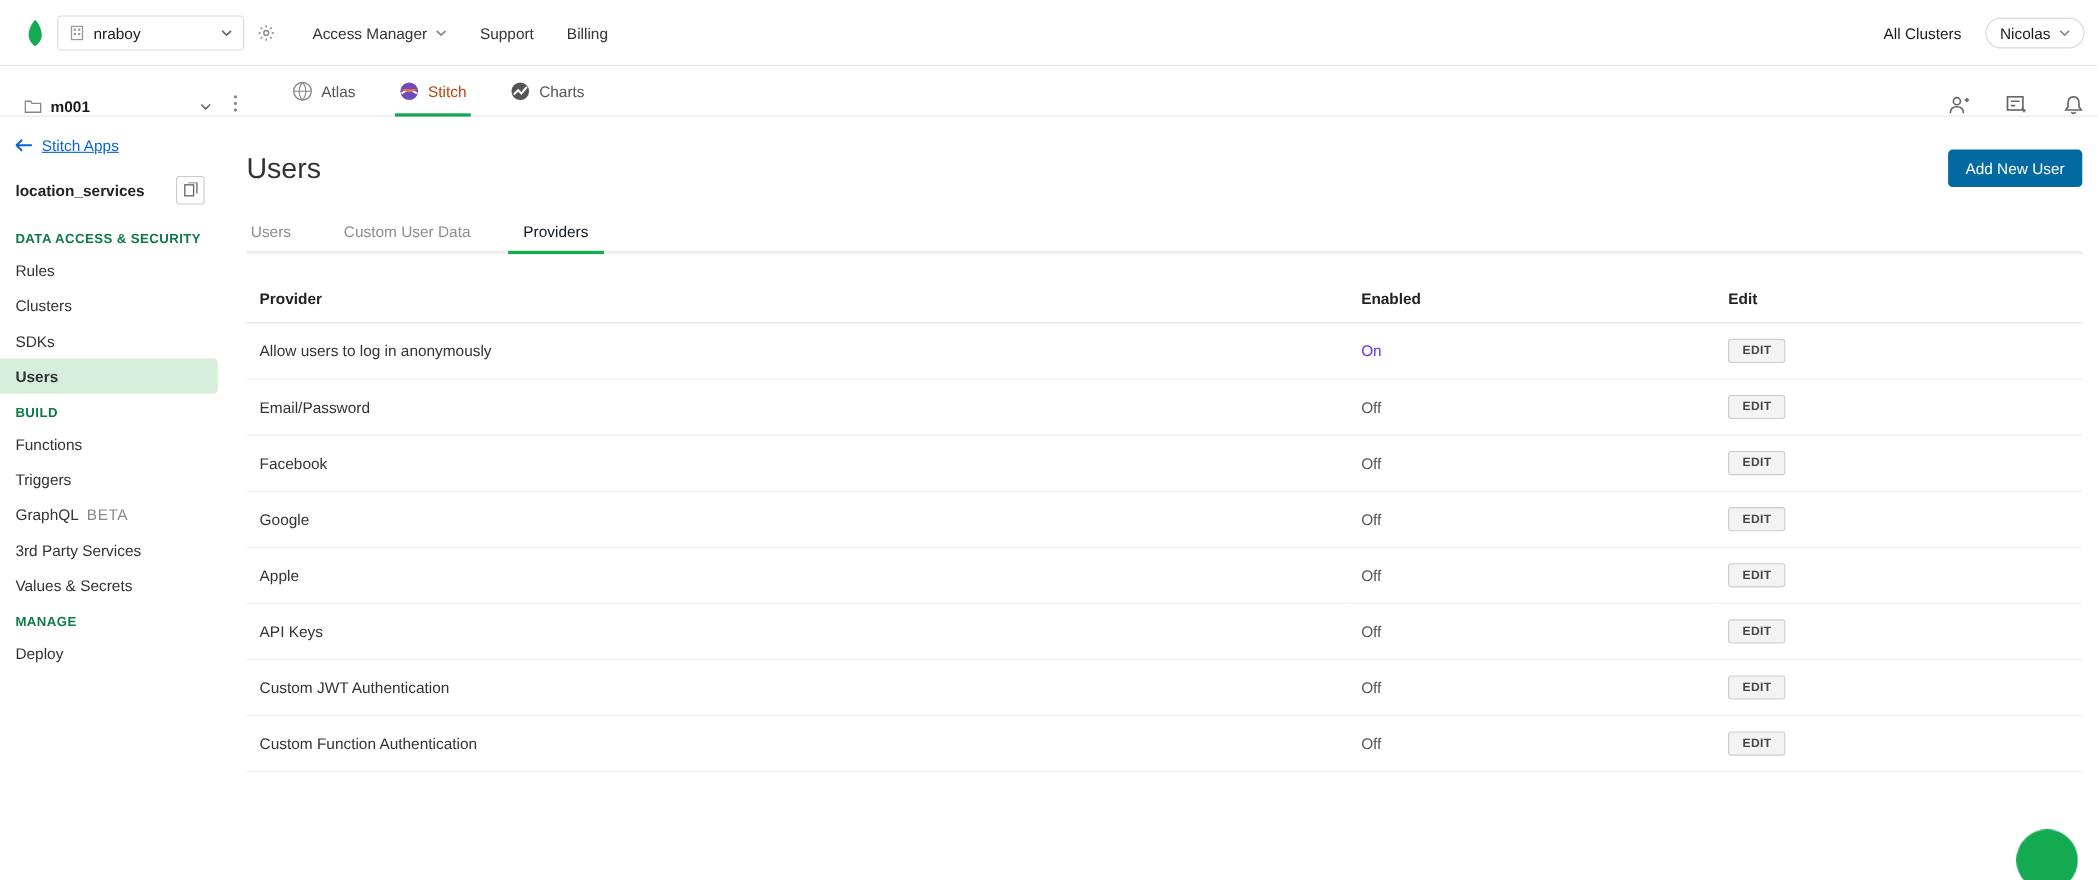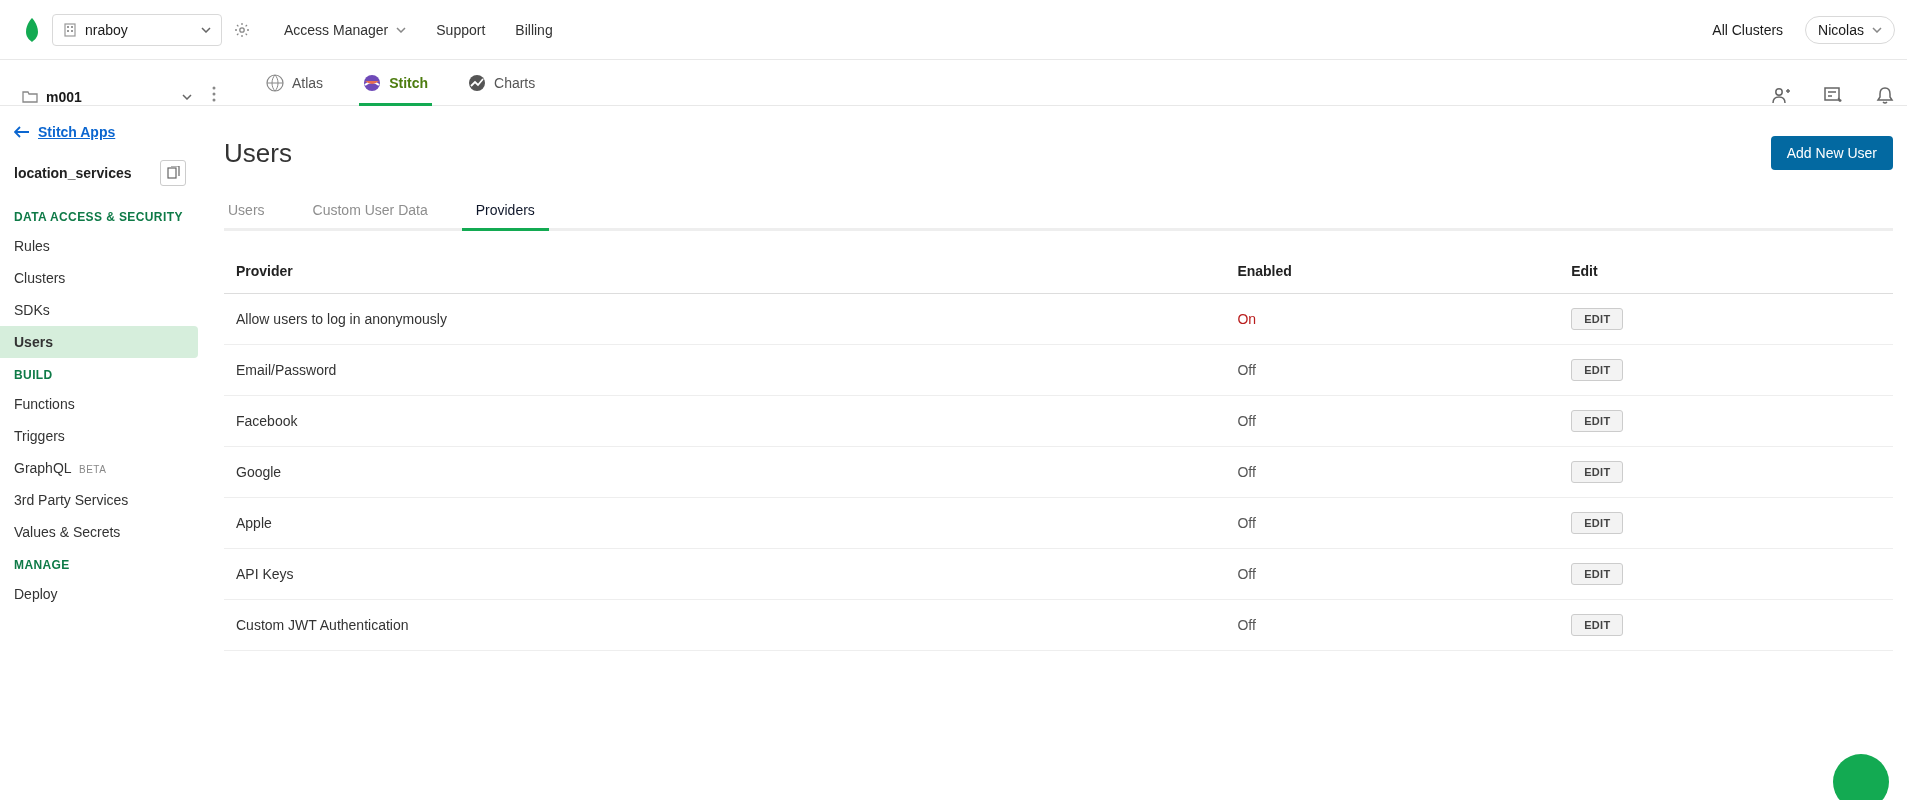--- a/index.html
+++ b/index.html
@@ -18,55 +18,55 @@
 .topbar-right { margin-left: auto; display: flex; align-items: center; gap: 22px; }
 .user-chip { display: flex; align-items: center; gap: 8px; border: 1px solid #d9d9d9; border-radius: 14px; height: 28px; padding: 0 12px; cursor: pointer; }
 
 
 .secondbar { display: flex; align-items: flex-end; height: 46px; border-bottom: 1px solid #e8e8e8; padding: 0 12px; }
 .project-selector { display: flex; align-items: center; gap: 8px; min-width: 190px; padding: 0 10px; cursor: pointer; justify-content: space-between; }
 .project-left { display: flex; align-items: center; gap: 8px; }
 .more-btn { color: #888; padding: 0 10px; cursor: pointer; }
 .main-tabs { display: flex; align-items: center; gap: 40px; margin-left: 40px; height: 100%; }
 .main-tab { display: flex; align-items: center; gap: 8px; color: #555; height: 100%; cursor: pointer; position: relative; }
-.main-tab.active { color: #4d7c0f; font-weight: 700; }
+.main-tab.active { color: #c2410c; font-weight: 400; }
 .main-tab.active::after { content: ""; position: absolute; bottom: -1px; left: -4px; right: -4px; height: 3px; background: #13aa52; }
 .tab-icon { width: 18px; height: 18px; }
 .secondbar-right { margin-left: auto; display: flex; align-items: center; gap: 32px; color: #666; }
 .sb-icon { width: 20px; height: 20px; cursor: pointer; }
 
 
 .layout { display: flex; }
 .sidebar { width: 200px; padding: 18px 0 0 0; flex-shrink: 0; }
-.back-link { display: flex; align-items: center; gap: 8px; padding: 0 14px 10px; color: #0b66d0; cursor: pointer; font-weight: bold; }
+.back-link { display: flex; align-items: center; gap: 8px; padding: 0 14px 10px; color: #0b66d0; cursor: pointer; }
 .back-link a { text-decoration: underline; color: #0b66d0; }
 .app-name-row { display: flex; align-items: center; justify-content: space-between; padding: 10px 14px 14px; font-weight: 600; color: #222; }
 .copy-icon-btn { width: 26px; height: 26px; border: 1px solid #ccc; border-radius: 3px; display: flex; align-items: center; justify-content: center; cursor: pointer; background: #fff; }
 .side-section-header { color: #0e7a47; font-size: 12px; font-weight: 700; letter-spacing: 0.4px; padding: 10px 14px 6px; }
 .side-item { padding: 8px 14px; color: #333; cursor: pointer; }
 .side-item.active { background: #d6eedc; font-weight: 600; border-radius: 0 4px 4px 0; margin-right: 2px; }
-.beta-chip { font-size: 10px; color: #888; margin-left: 4px; letter-spacing: 0.5px; }
+.beta-chip { font-size: 14px; color: #888; margin-left: 4px; letter-spacing: 0.5px; }
 
 
 .main { flex: 1; padding: 30px 14px 0 24px; }
 .page-header { display: flex; align-items: center; justify-content: space-between; }
 .page-title { font-size: 26px; font-weight: 500; color: #333; }
 .add-btn { background: #0369a1; color: #fff; border: none; border-radius: 4px; height: 34px; padding: 0 16px; font-size: 14px; cursor: pointer; }
 .sub-tabs { display: flex; gap: 40px; margin-top: 32px; border-bottom: 3px solid #eee; }
 .sub-tab { padding: 0 4px 10px; color: #8e8e8e; cursor: pointer; position: relative; }
 .sub-tab.active { color: #0f172a; font-weight: 500; text-align: right; }
 .sub-tab.active::after { content: ""; position: absolute; bottom: -3px; left: -10px; right: -10px; height: 3px; background: #13aa52; }
 
 table { width: 100%; border-collapse: collapse; margin-top: 22px; }
 th { text-align: left; font-weight: 600; color: #222; padding: 10px 12px 14px; border-bottom: 1px solid #ddd; font-size: 14px; }
 td { padding: 14px 12px; border-bottom: 1px solid #eee; color: #333; }
 .col-provider { width: 60%; }
 .col-enabled { width: 20%; }
 .col-edit { width: 20%; }
-.status-on { color: #b91c1c; }
+.status-on { color: #6d28d9; }
 .status-off { color: #555; }
 .edit-btn { background: #f3f3f3; border: 1px solid #ccc; border-radius: 3px; padding: 4px 12px; font-size: 11px; font-weight: 700; letter-spacing: 0.3px; color: #444; cursor: pointer; }
 
 .floating-circle { position: fixed; bottom: -10px; right: 18px; width: 56px; height: 56px; border-radius: 50%; background: #13aa52; }
 </style>
 </head>
 <body>
 
 <div class="topbar">
   <svg class="logo-leaf" viewBox="0 0 16 24">
@@ -266,18 +266,23 @@
           <tr>
             <td>API Keys</td>
             <td class="status-off">Off</td>
             <td><button class="edit-btn">EDIT</button></td>
           </tr>
           <tr>
             <td>Custom JWT Authentication</td>
             <td class="status-off">Off</td>
             <td><button class="edit-btn">EDIT</button></td>
           </tr>
+          <tr>
+            <td>Custom Function Authentication</td>
+            <td class="status-off">Off</td>
+            <td><button class="edit-btn">EDIT</button></td>
+          </tr>
         </tbody>
     </table>
   </div>
 </div>
 
 <div class="floating-circle"></div>
 
 </body></html>

